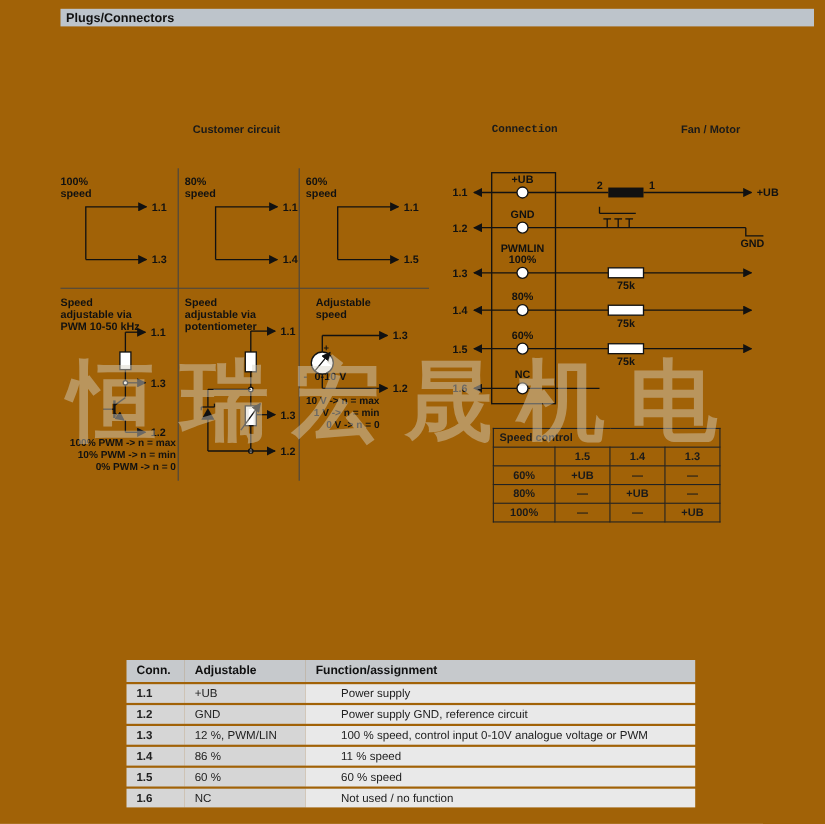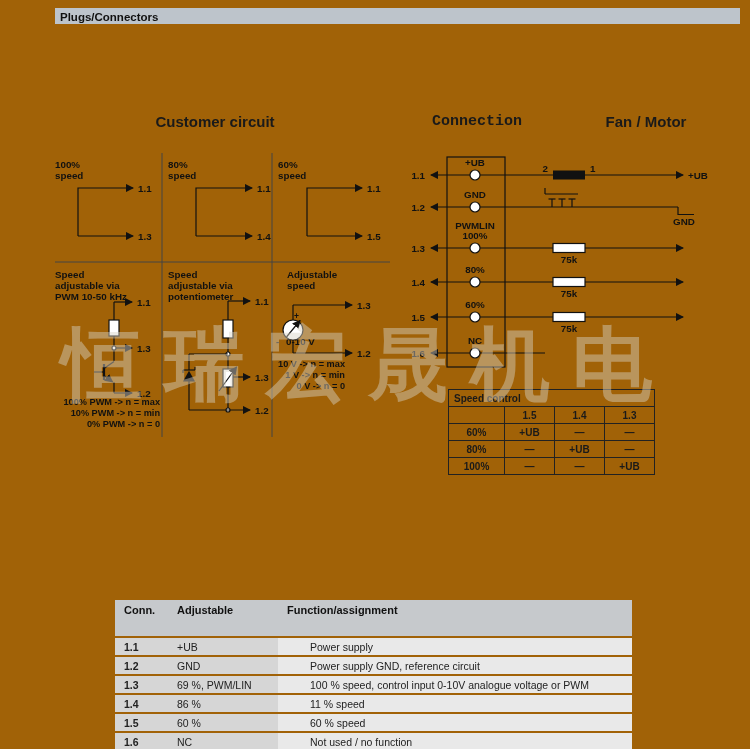--- a/index.html
+++ b/index.html
@@ -10,21 +10,21 @@
           background:var(--header-bar-bg,#bdc4cb);line-height:16px;}
   .topbar span{font-size:11.5px;font-weight:bold;padding-left:5px;color:#111;}
 
   .wm-cn{position:absolute;left:62px;top:312px;font-size:80px;font-weight:bold;
          letter-spacing:22px;color:var(--watermark,#d8d3c6);opacity:.45;white-space:nowrap;
          z-index:5;pointer-events:none;}
   .wm-url{position:absolute;left:228px;top:398px;font-size:27px;font-weight:bold;
          letter-spacing:13px;color:var(--watermark,#d8d3c6);opacity:.5;white-space:nowrap;
          z-index:5;pointer-events:none;}
 
-  .sec-title{position:absolute;top:113px;font-size:15px;font-weight:bold;text-align:center;}
+  .sec-title{position:absolute;top:113px;font-size:10px;font-weight:bold;text-align:center;}
   .t-customer{left:115px;width:200px;}
   .t-connection{left:417px;width:120px;font-family:Liberation Mono, monospace;}
   .t-fanmotor{left:586px;width:120px;}
 
   svg{position:absolute;overflow:visible;}
   svg text{font-family:"Liberation Sans",sans-serif;font-weight:bold;fill:#111;}
   .tl{font-size:9.8px;}
   .tn{font-size:9.2px;}
   .wire{stroke:#111;stroke-width:1.2;fill:none;}
   .thin{stroke:#444;stroke-width:1;fill:none;}
@@ -33,21 +33,21 @@
 
   .sc-table{position:absolute;left:448px;top:389px;width:206px;z-index:2;}
   .sc-table table{border-collapse:collapse;width:206px;table-layout:fixed;}
   .sc-table td{border:1px solid #222;height:16px;text-align:center;
                font-size:10px;font-weight:bold;padding:0;background:transparent;}
   .sc-table td.sc-t{text-align:left;padding-left:5px;}
 
   .pin-table{position:absolute;left:115px;top:598px;width:517px;z-index:2;
              border-collapse:separate;border-spacing:0 2px;table-layout:fixed;}
   .pin-table th{background:var(--table-header-bg,#c6c9cc);height:20px;text-align:left;
-                font-size:11px;font-weight:bold;padding:0 0 16px 9px;color:#111;}
+                font-size:11px;font-weight:bold;padding:0 0 0 9px;color:#111;}
   .pin-table td{height:17px;font-size:10.5px;padding:0 0 0 9px;color:#222;vertical-align:middle;}
   .pin-table td.c1{background:var(--table-cell-left-bg,#d6d6d6);font-weight:bold;}
   .pin-table td.c2{background:var(--table-cell-left-bg,#d6d6d6);}
   .pin-table td.c3{background:var(--table-cell-right-bg,#e9e9e9);padding-left:32px;}
 </style>
 </head>
 <body>
 
 <div id="canvas">
 
@@ -317,21 +317,21 @@
       <td class="c2">+UB</td>
       <td class="c3">Power supply</td>
     </tr>
     <tr>
       <td class="c1">1.2</td>
       <td class="c2">GND</td>
       <td class="c3">Power supply GND, reference circuit</td>
     </tr>
     <tr>
       <td class="c1">1.3</td>
-      <td class="c2">69 %, PWM/LIN</td>
+      <td class="c2">12 %, PWM/LIN</td>
       <td class="c3">100 % speed, control input 0-10V analogue voltage or PWM</td>
     </tr>
     <tr>
       <td class="c1">1.4</td>
       <td class="c2">86 %</td>
       <td class="c3">11 % speed</td>
     </tr>
     <tr>
       <td class="c1">1.5</td>
       <td class="c2">60 %</td>

